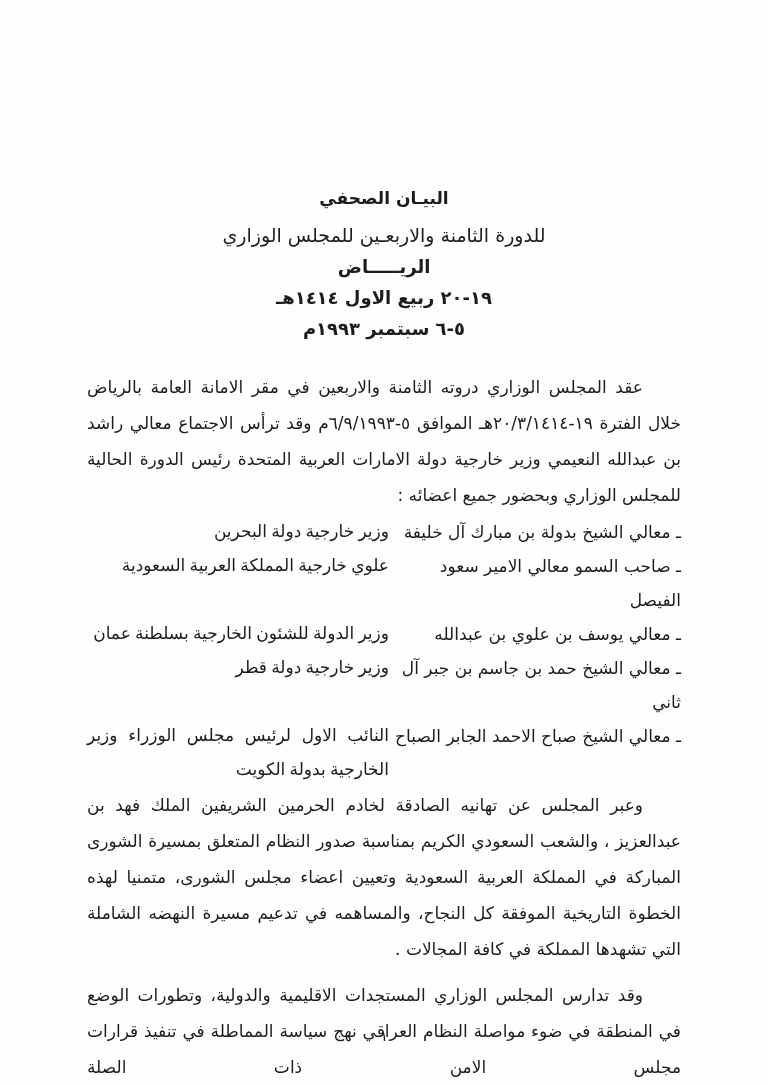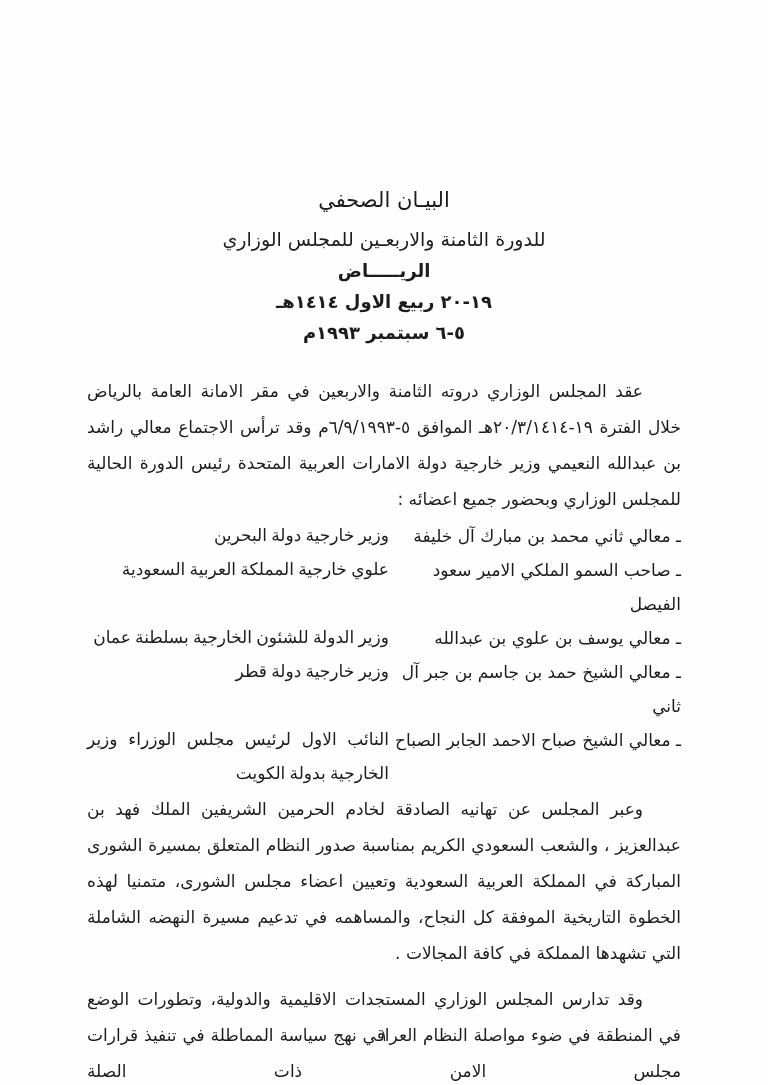--- a/index.html
+++ b/index.html
@@ -13,22 +13,22 @@
     height: 1085px;
     margin: 0 auto;
     background: #fefefe;
     color: #1c1c1c;
     direction: rtl;
     padding: 188px 87px 0 87px;
     overflow: hidden;
   }
   .doc-header { text-align: center; }
   .doc-title {
-    font-size: 21px;
-    font-weight: normal;
+    font-size: 17px;
+    font-weight: bold;
   }
   .doc-subtitle {
     font-size: 19px;
     font-weight: normal;
     margin-top: 16px;
   }
   .doc-location {
     font-size: 18px;
     font-weight: bold;
     margin-top: 10px;
@@ -87,25 +87,25 @@
     <div class="doc-date">١٩-٢٠ ربيع الاول ١٤١٤هـ</div>
     <div class="doc-date">٥-٦ سبتمبر ١٩٩٣م</div>
   </div>
 
   <div class="doc-body">
 
     <p class="para indented">عقد المجلس الوزاري دروته الثامنة والاربعين في مقر الامانة العامة بالرياض خلال الفترة ١٩-٢٠/٣/١٤١٤هـ الموافق ٥-٦/٩/١٩٩٣م وقد ترأس الاجتماع معالي راشد بن عبدالله النعيمي وزير خارجية دولة الامارات العربية المتحدة رئيس الدورة الحالية للمجلس الوزاري وبحضور جميع اعضائه :</p>
 
     <div class="attendees">
       <div class="attendee-row">
-        <div class="attendee-name">ـ معالي ثاني محمد بن مبارك آل خليفة</div>
+        <div class="attendee-name">ـ معالي الشيخ بدولة بن مبارك آل خليفة</div>
         <div class="attendee-title">وزير خارجية دولة البحرين</div>
       </div>
       <div class="attendee-row">
-        <div class="attendee-name">ـ صاحب السمو الملكي الامير سعود الفيصل</div>
+        <div class="attendee-name">ـ صاحب السمو معالي الامير سعود الفيصل</div>
         <div class="attendee-title">علوي خارجية المملكة العربية السعودية</div>
       </div>
       <div class="attendee-row">
         <div class="attendee-name">ـ معالي يوسف بن علوي بن عبدالله</div>
         <div class="attendee-title">وزير الدولة للشئون الخارجية بسلطنة عمان</div>
       </div>
       <div class="attendee-row">
         <div class="attendee-name">ـ معالي الشيخ حمد بن جاسم بن جبر آل ثاني</div>
         <div class="attendee-title">وزير خارجية دولة قطر</div>
       </div>

